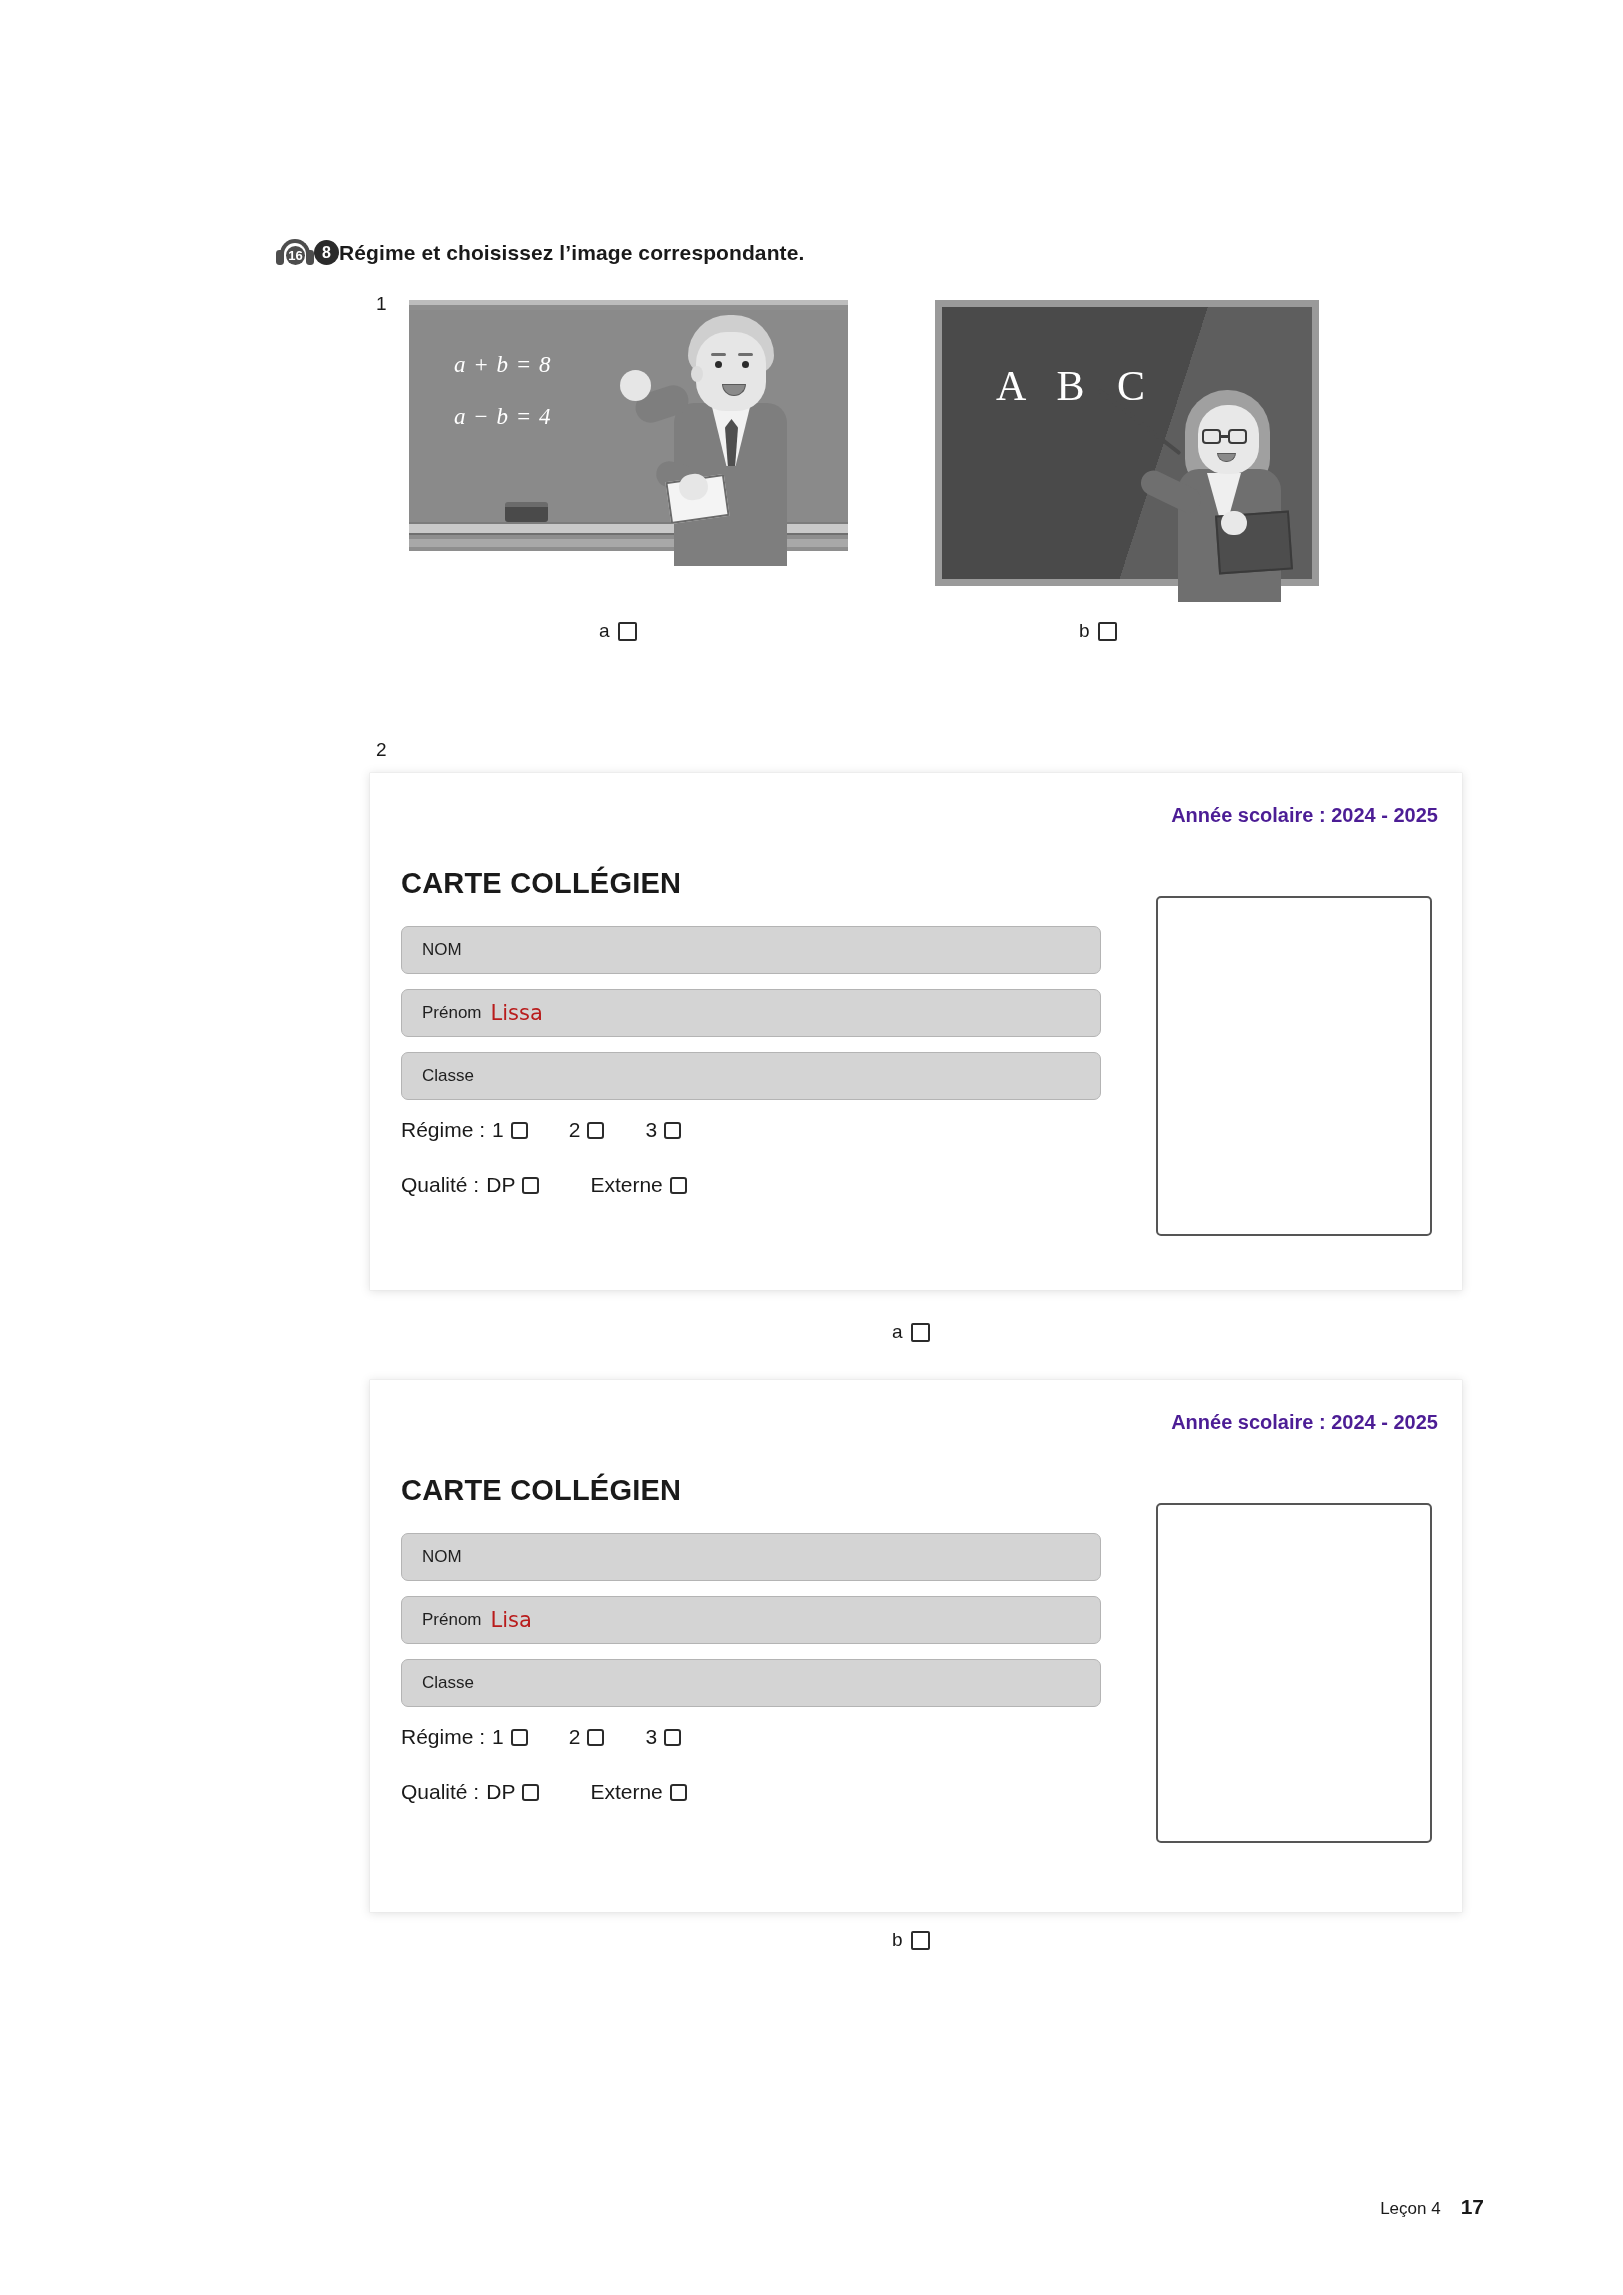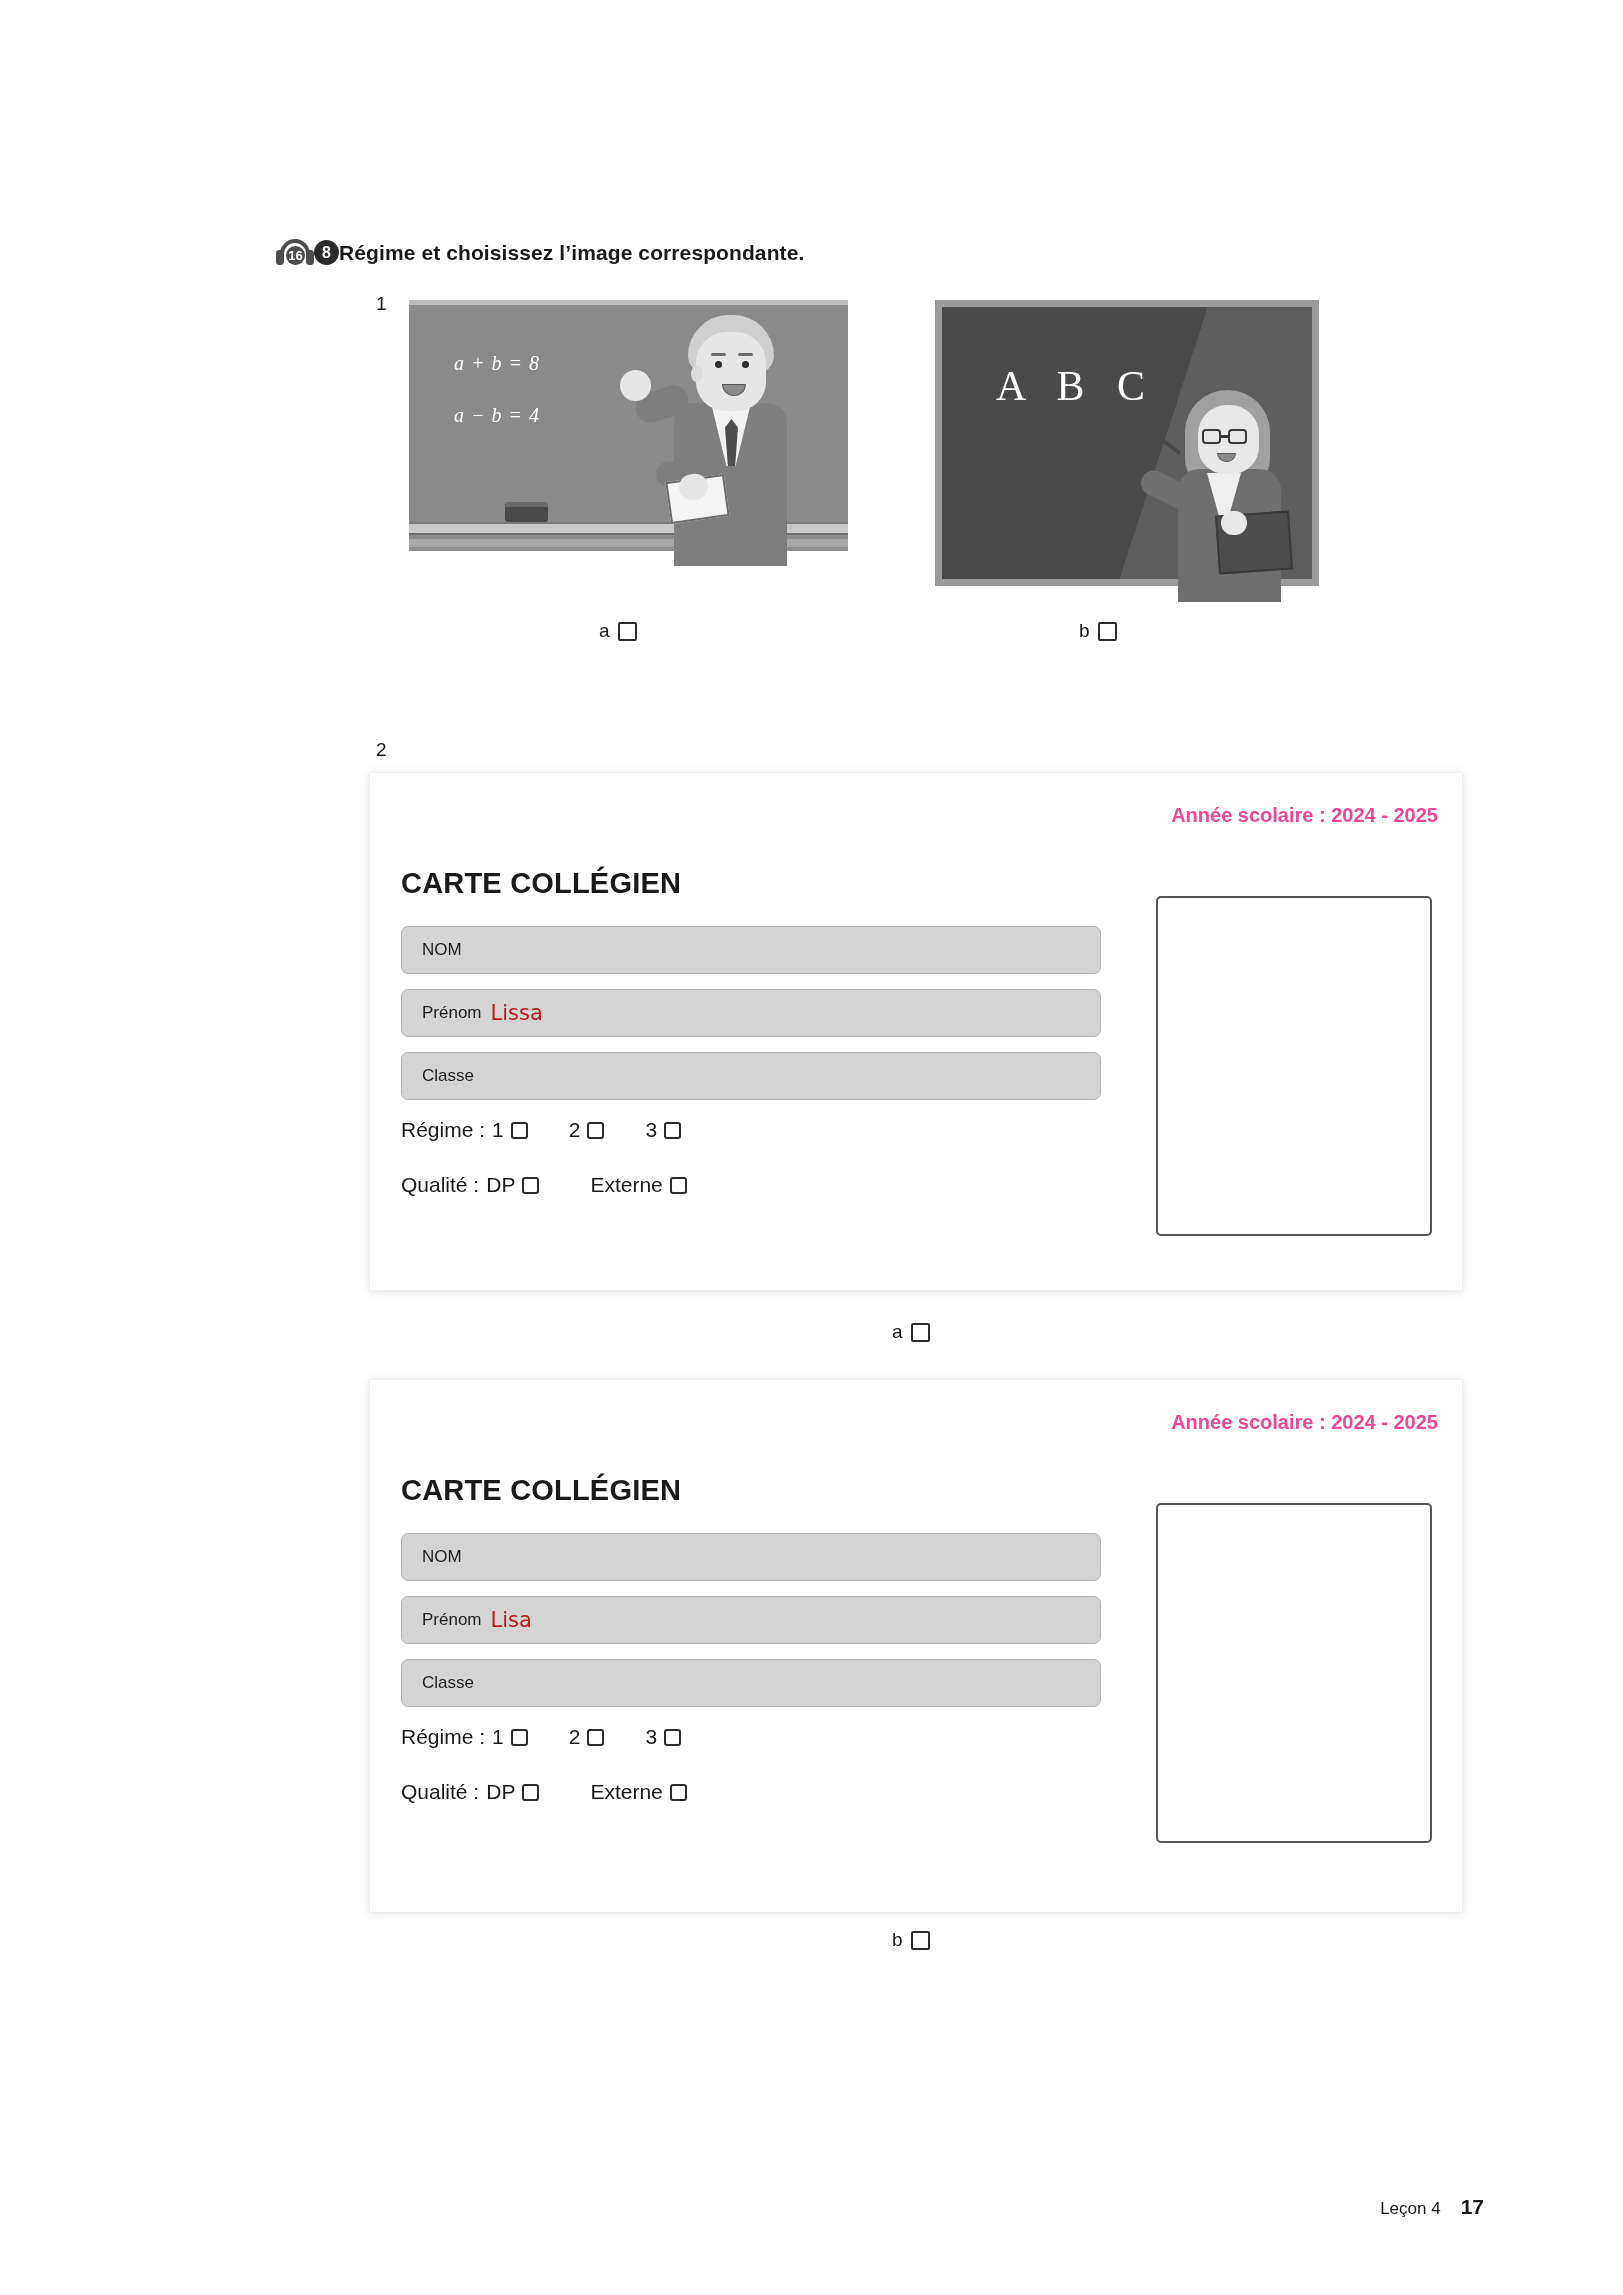--- a/index.html
+++ b/index.html
@@ -129,21 +129,21 @@
   .board-a .ledge2 {
     position: absolute;
     left: 0; bottom: 4px;
     width: 439px; height: 8px;
     background: #a8a8a8;
   }
   .board-a .eq1, .board-a .eq2 {
     position: absolute;
     color: #ffffff;
     font-family: "Liberation Serif", serif;
-    font-size: 20px;
+    font-size: 23px;
     font-style: italic;
     letter-spacing: 1px;
   }
   .board-a .eq1 { left: 45px; top: 47px; }
   .board-a .eq2 { left: 45px; top: 99px; }
   .board-a .eraser {
     position: absolute;
     left: 96px; bottom: 29px;
     width: 43px; height: 20px;
     background: #4a4a4a;
@@ -403,21 +403,21 @@
   }
   #card-a { left: 370px; top: 773px; height: 517px; }
   #card-b { left: 370px; top: 1380px; height: 532px; }
 
   .card .year {
     position: absolute;
     right: 24px;
     top: 31px;
     font-size: 20px;
     font-weight: bold;
-    color: #ec4899;
+    color: #4c1d95;
   }
   .card .card-title {
     position: absolute;
     left: 31px;
     top: 94px;
     font-size: 29px;
     font-weight: bold;
     letter-spacing: 0.2px;
   }
   .card .field {

